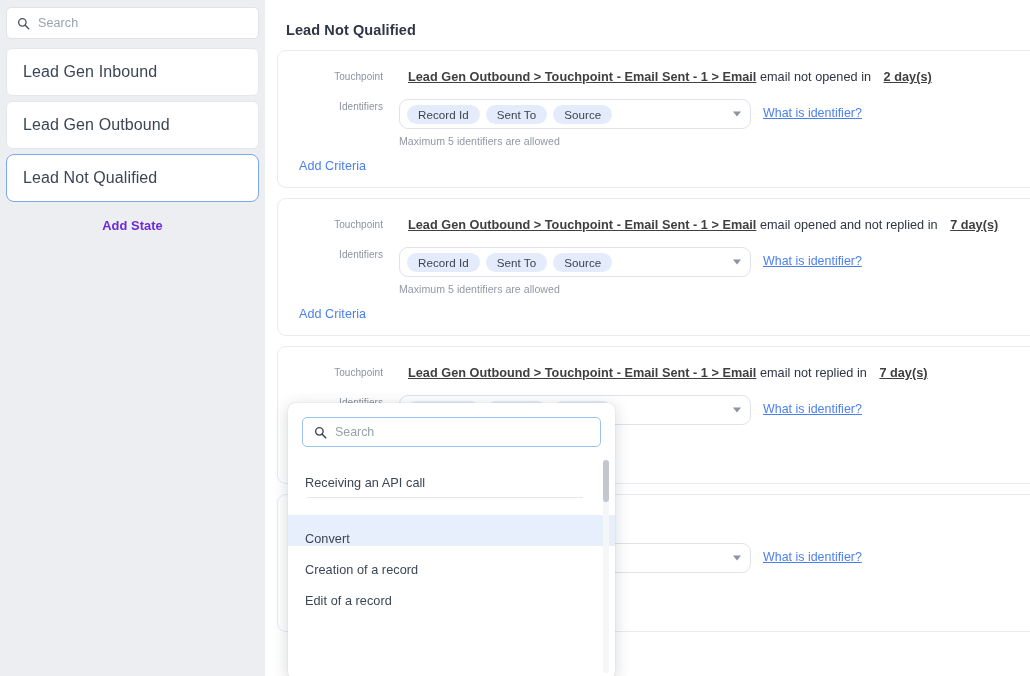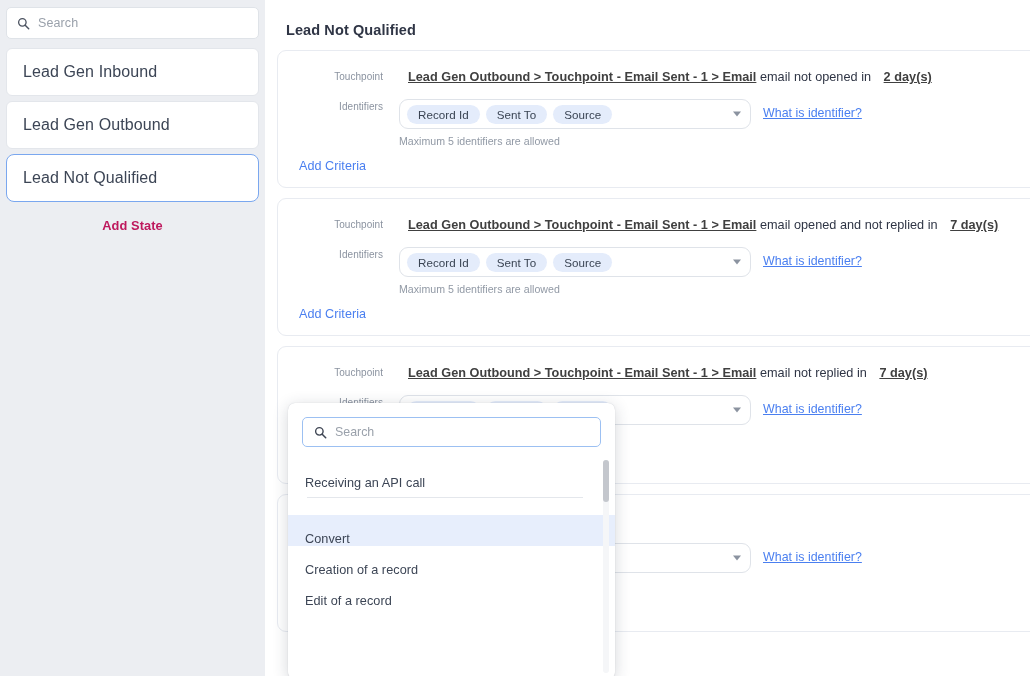--- a/index.html
+++ b/index.html
@@ -51,21 +51,21 @@
   }
   .state-item.selected {
     border: 1.4px solid #7aa7ef;
     border-radius: 8px;
   }
   .add-state {
     margin-top: 16px;
     text-align: center;
     font-size: 12.8px;
     font-weight: bold;
-    color: #be185d;
+    color: #6d28d9;
     letter-spacing: .1px;
   }
 
   
   .main {
     flex: 1 1 auto;
     height: 676px;
     background: #ffffff;
     position: relative;
     padding: 0 0 0 12px;

